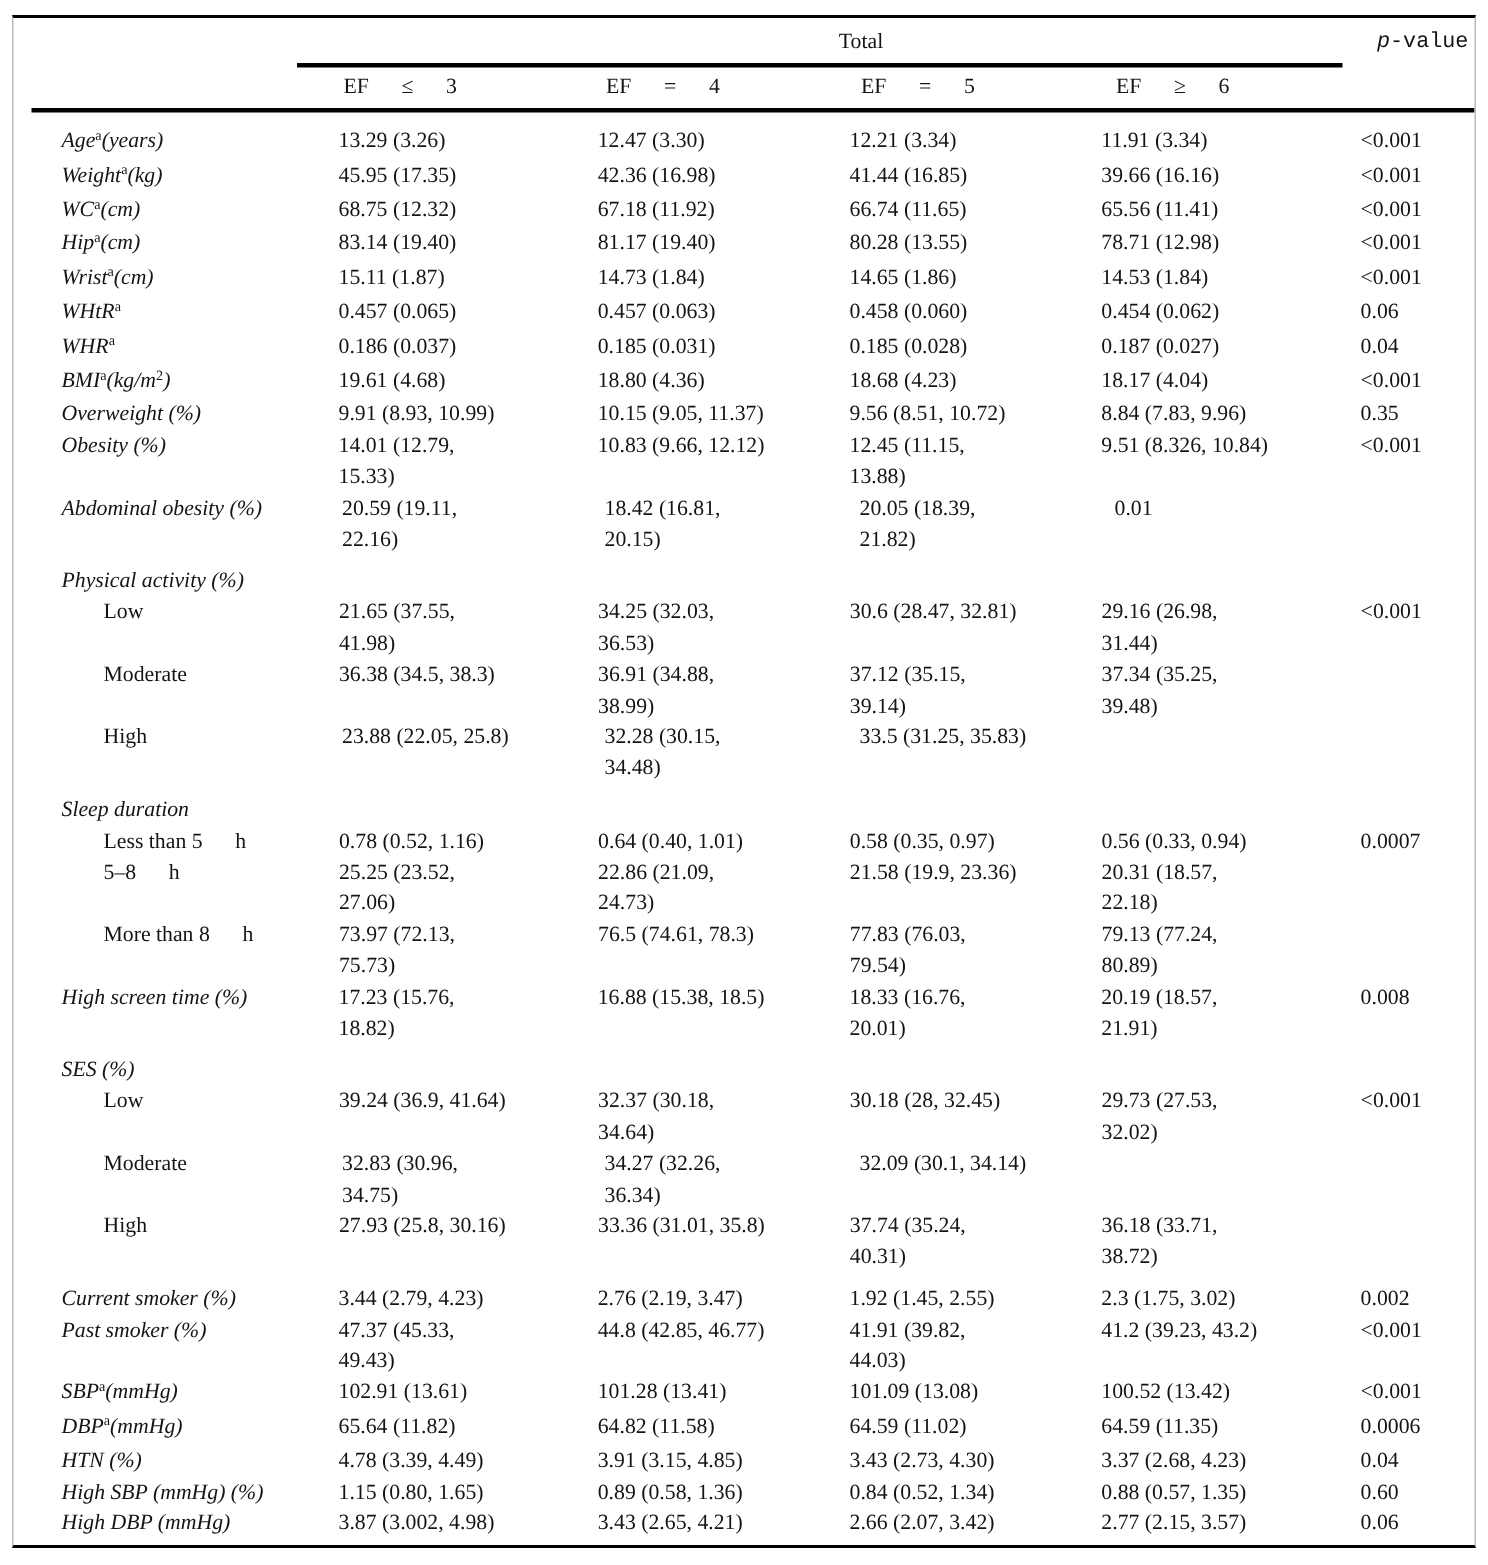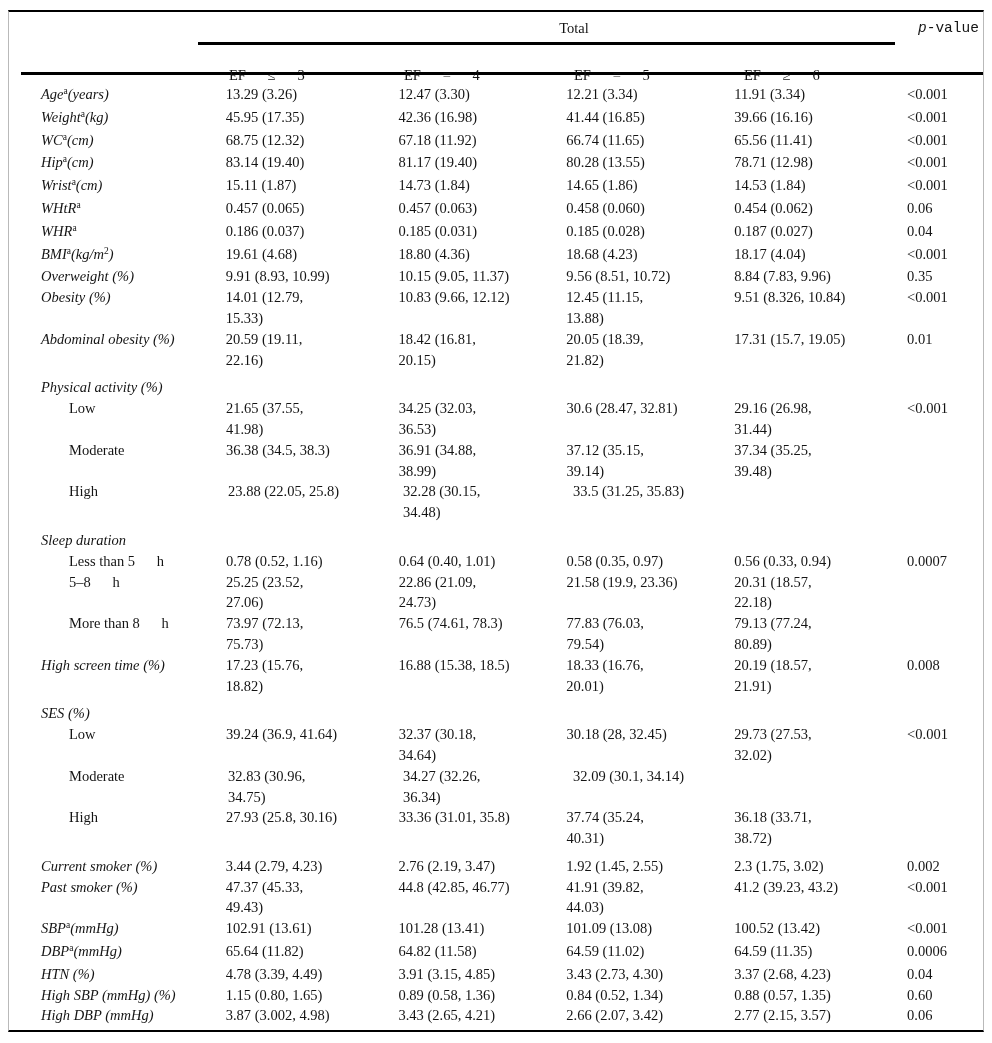--- a/index.html
+++ b/index.html
@@ -30,21 +30,21 @@
     position: absolute; top: 8px; left: 208px; width: 690px;
     text-align: center;
   }
   .pvalue-head { position: absolute; top: 8px; left: 897px; white-space: nowrap; font-family: Liberation Mono, monospace; }
   .pvalue-head .it { font-style: italic; }
   .total-rule {
     position: absolute; top: 30px; left: 177px; width: 697px; height: 3px;
     background: #000000;
   }
   .col-heads {
-    position: absolute; top: 55px; left: 0;
+    position: absolute; top: 38px; left: 0;
     display: flex; padding-left: 208px; white-space: pre;
   }
   .col-heads .ch1 { width: 175px; }
   .col-heads .ch2 { width: 170px; }
   .col-heads .ch3 { width: 170px; }
   .col-heads .ch4 { width: 175px; }
   .tbody { padding: 9px 0 0 20px; }
   .row { display: flex; line-height: 20.8px; }
   .row.gap { margin-top: 7px; }
   .c-label {
@@ -165,21 +165,20 @@
           <div class="c-p">&lt;0.001</div>
         </div>
         <div class="row">
           <div class="c-label"><span class="it">Abdominal obesity (%)</span></div>
           <div class="c-val c1">20.59 (19.11,
 22.16)</div>
           <div class="c-val c2">18.42 (16.81,
 20.15)</div>
           <div class="c-val c3">20.05 (18.39,
 21.82)</div>
-          <div class="c-val c4">17.31 (15.7, 19.05)</div>
           <div class="c-p">0.01</div>
         </div>
         <div class="row gap">
           <div class="c-label"><span class="it">Physical activity (%)</span></div>
           <div class="c-val c1"></div>
           <div class="c-val c2"></div>
           <div class="c-val c3"></div>
           <div class="c-val c4"></div>
           <div class="c-p"></div>
         </div>

